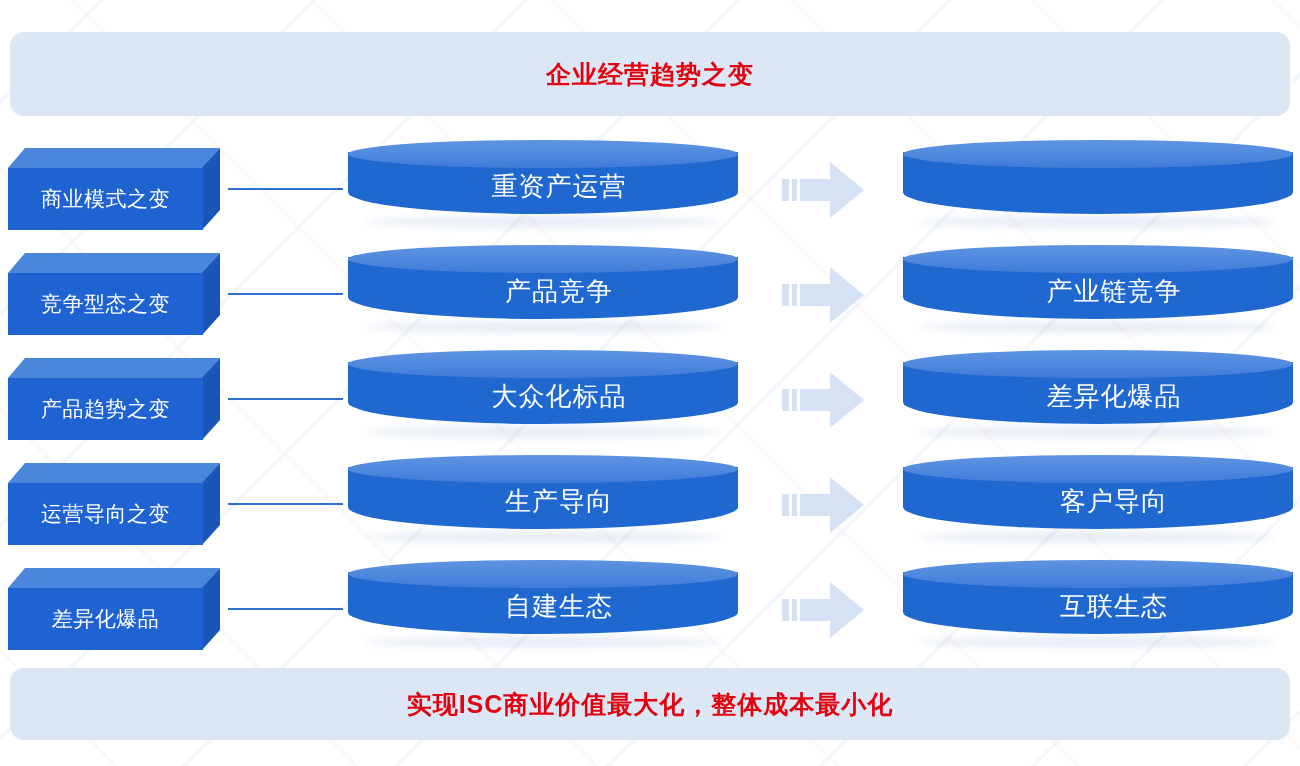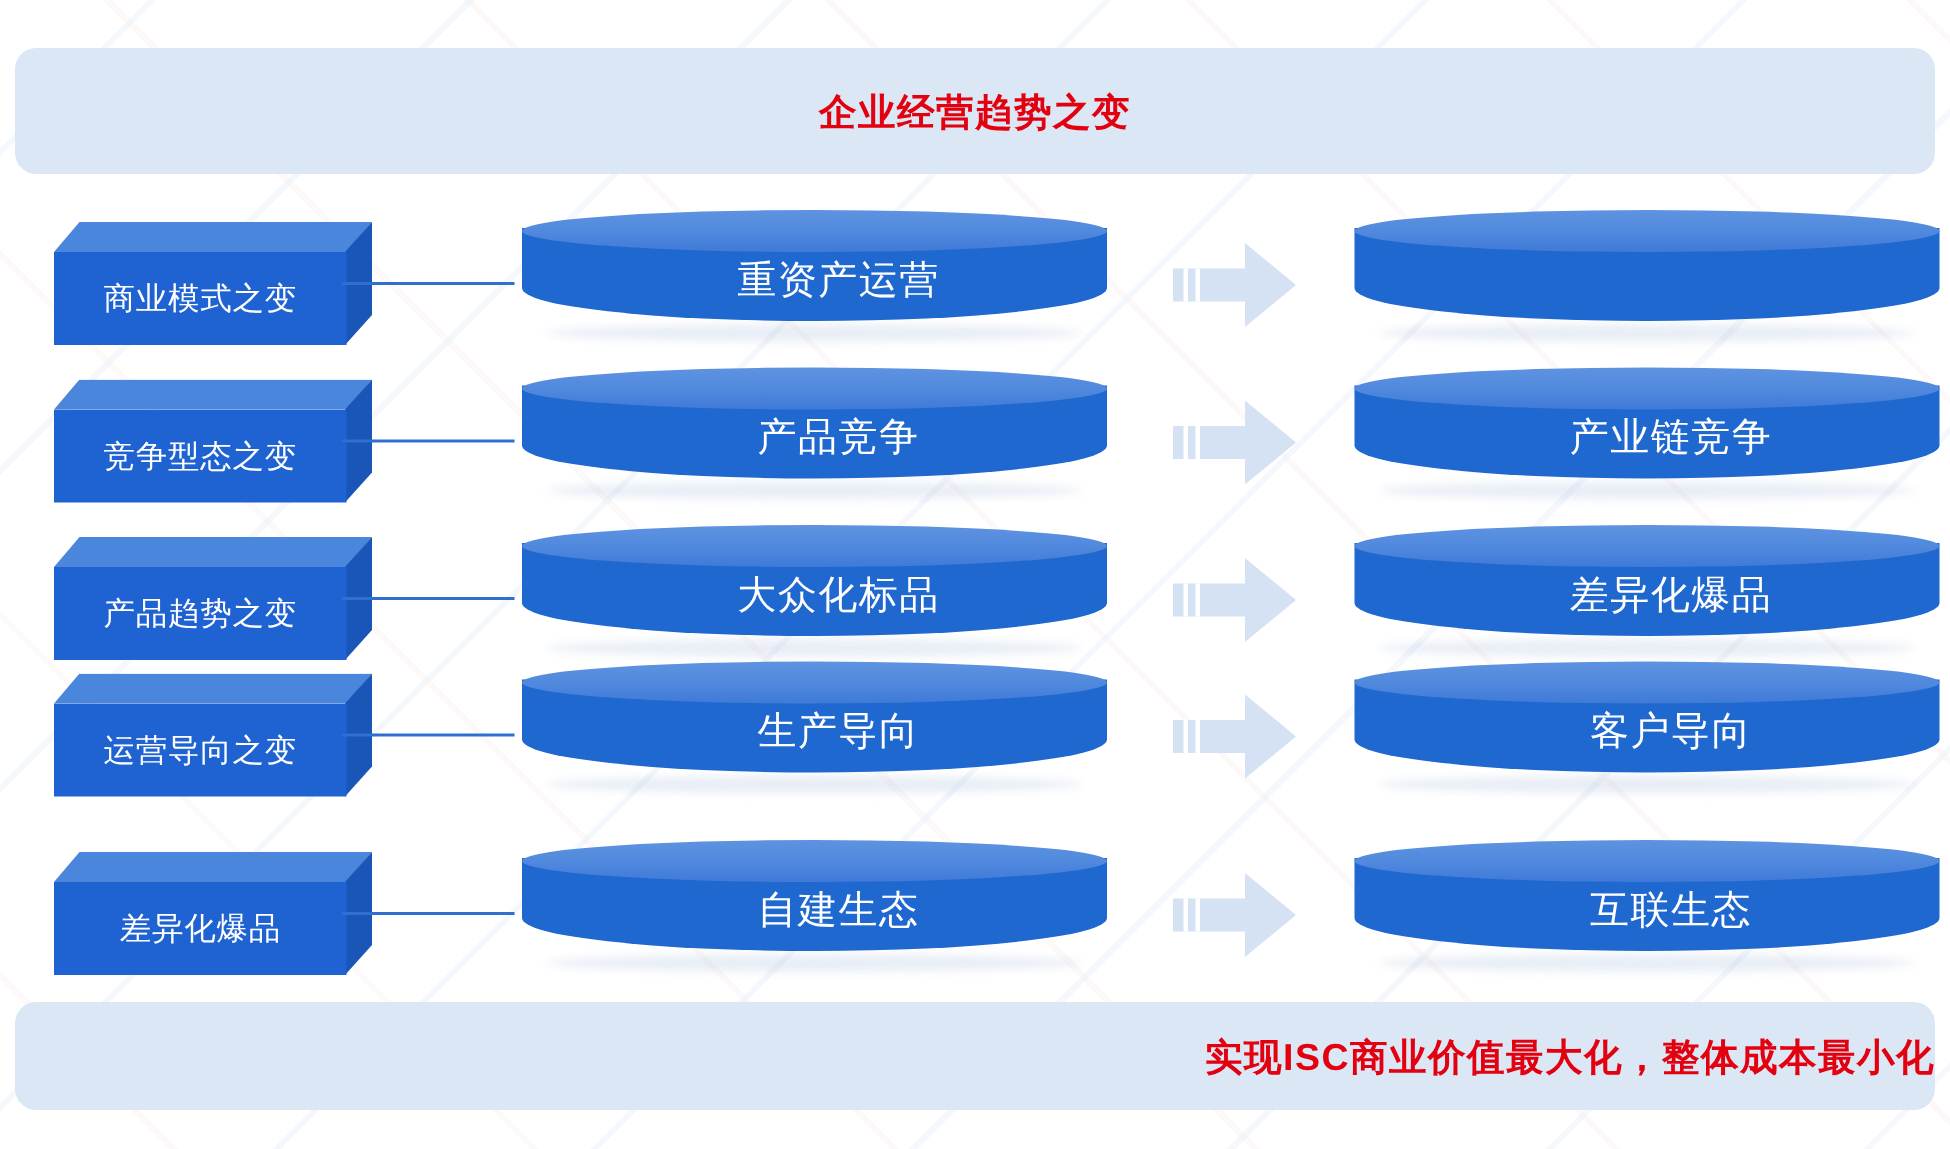--- a/index.html
+++ b/index.html
@@ -48,21 +48,21 @@
     position: absolute;
     left: 10px;
     width: 1280px;
     background: #dbe7f4;
     border-radius: 14px;
     display: flex;
     align-items: center;
     justify-content: center;
   }
   #header-banner { top: 32px;  height: 84px; }
-  #footer-banner { top: 668px; height: 72px; justify-content: flex-end; }
+  #footer-banner { top: 668px; height: 72px; }
 
   .banner-text {
     color: #e3000f;
     font-weight: bold;
     font-size: 25px;
     letter-spacing: 1px;
     white-space: nowrap;
   }
 
   
@@ -73,21 +73,20 @@
     height: 96px;
   }
 
   
   .label-box {
     position: absolute;
     left: 8px;
     top: 8px;
     width: 212px;
     height: 82px;
-    margin-left: 28px;
   }
   .lb-top {
     position: absolute;
     left: 0; top: 0;
     width: 212px; height: 20px;
     background: #4a86dc;
     clip-path: polygon(0 100%, 17px 0, 212px 0, 195px 100%);
   }
   .lb-side {
     position: absolute;
@@ -283,21 +282,21 @@
       <div class="arrow-slit s2"></div>
     </div>
     <div class="cylinder cyl-right">
       <div class="cyl-shadow"></div>
       <div class="cyl-body"></div>
       <div class="cyl-top"></div>
       <div class="cyl-text">产业链竞争</div>
     </div>
   </div>
 
-  <div class="row" style="top:441px">
+  <div class="row" style="top:455px">
     <div class="label-box">
       <div class="lb-top"></div>
       <div class="lb-side"></div>
       <div class="lb-front">
         <span class="lb-text">运营导向之变</span>
       </div>
     </div>
     <div class="connector"></div>
     <div class="cylinder cyl-left">
       <div class="cyl-shadow"></div>

